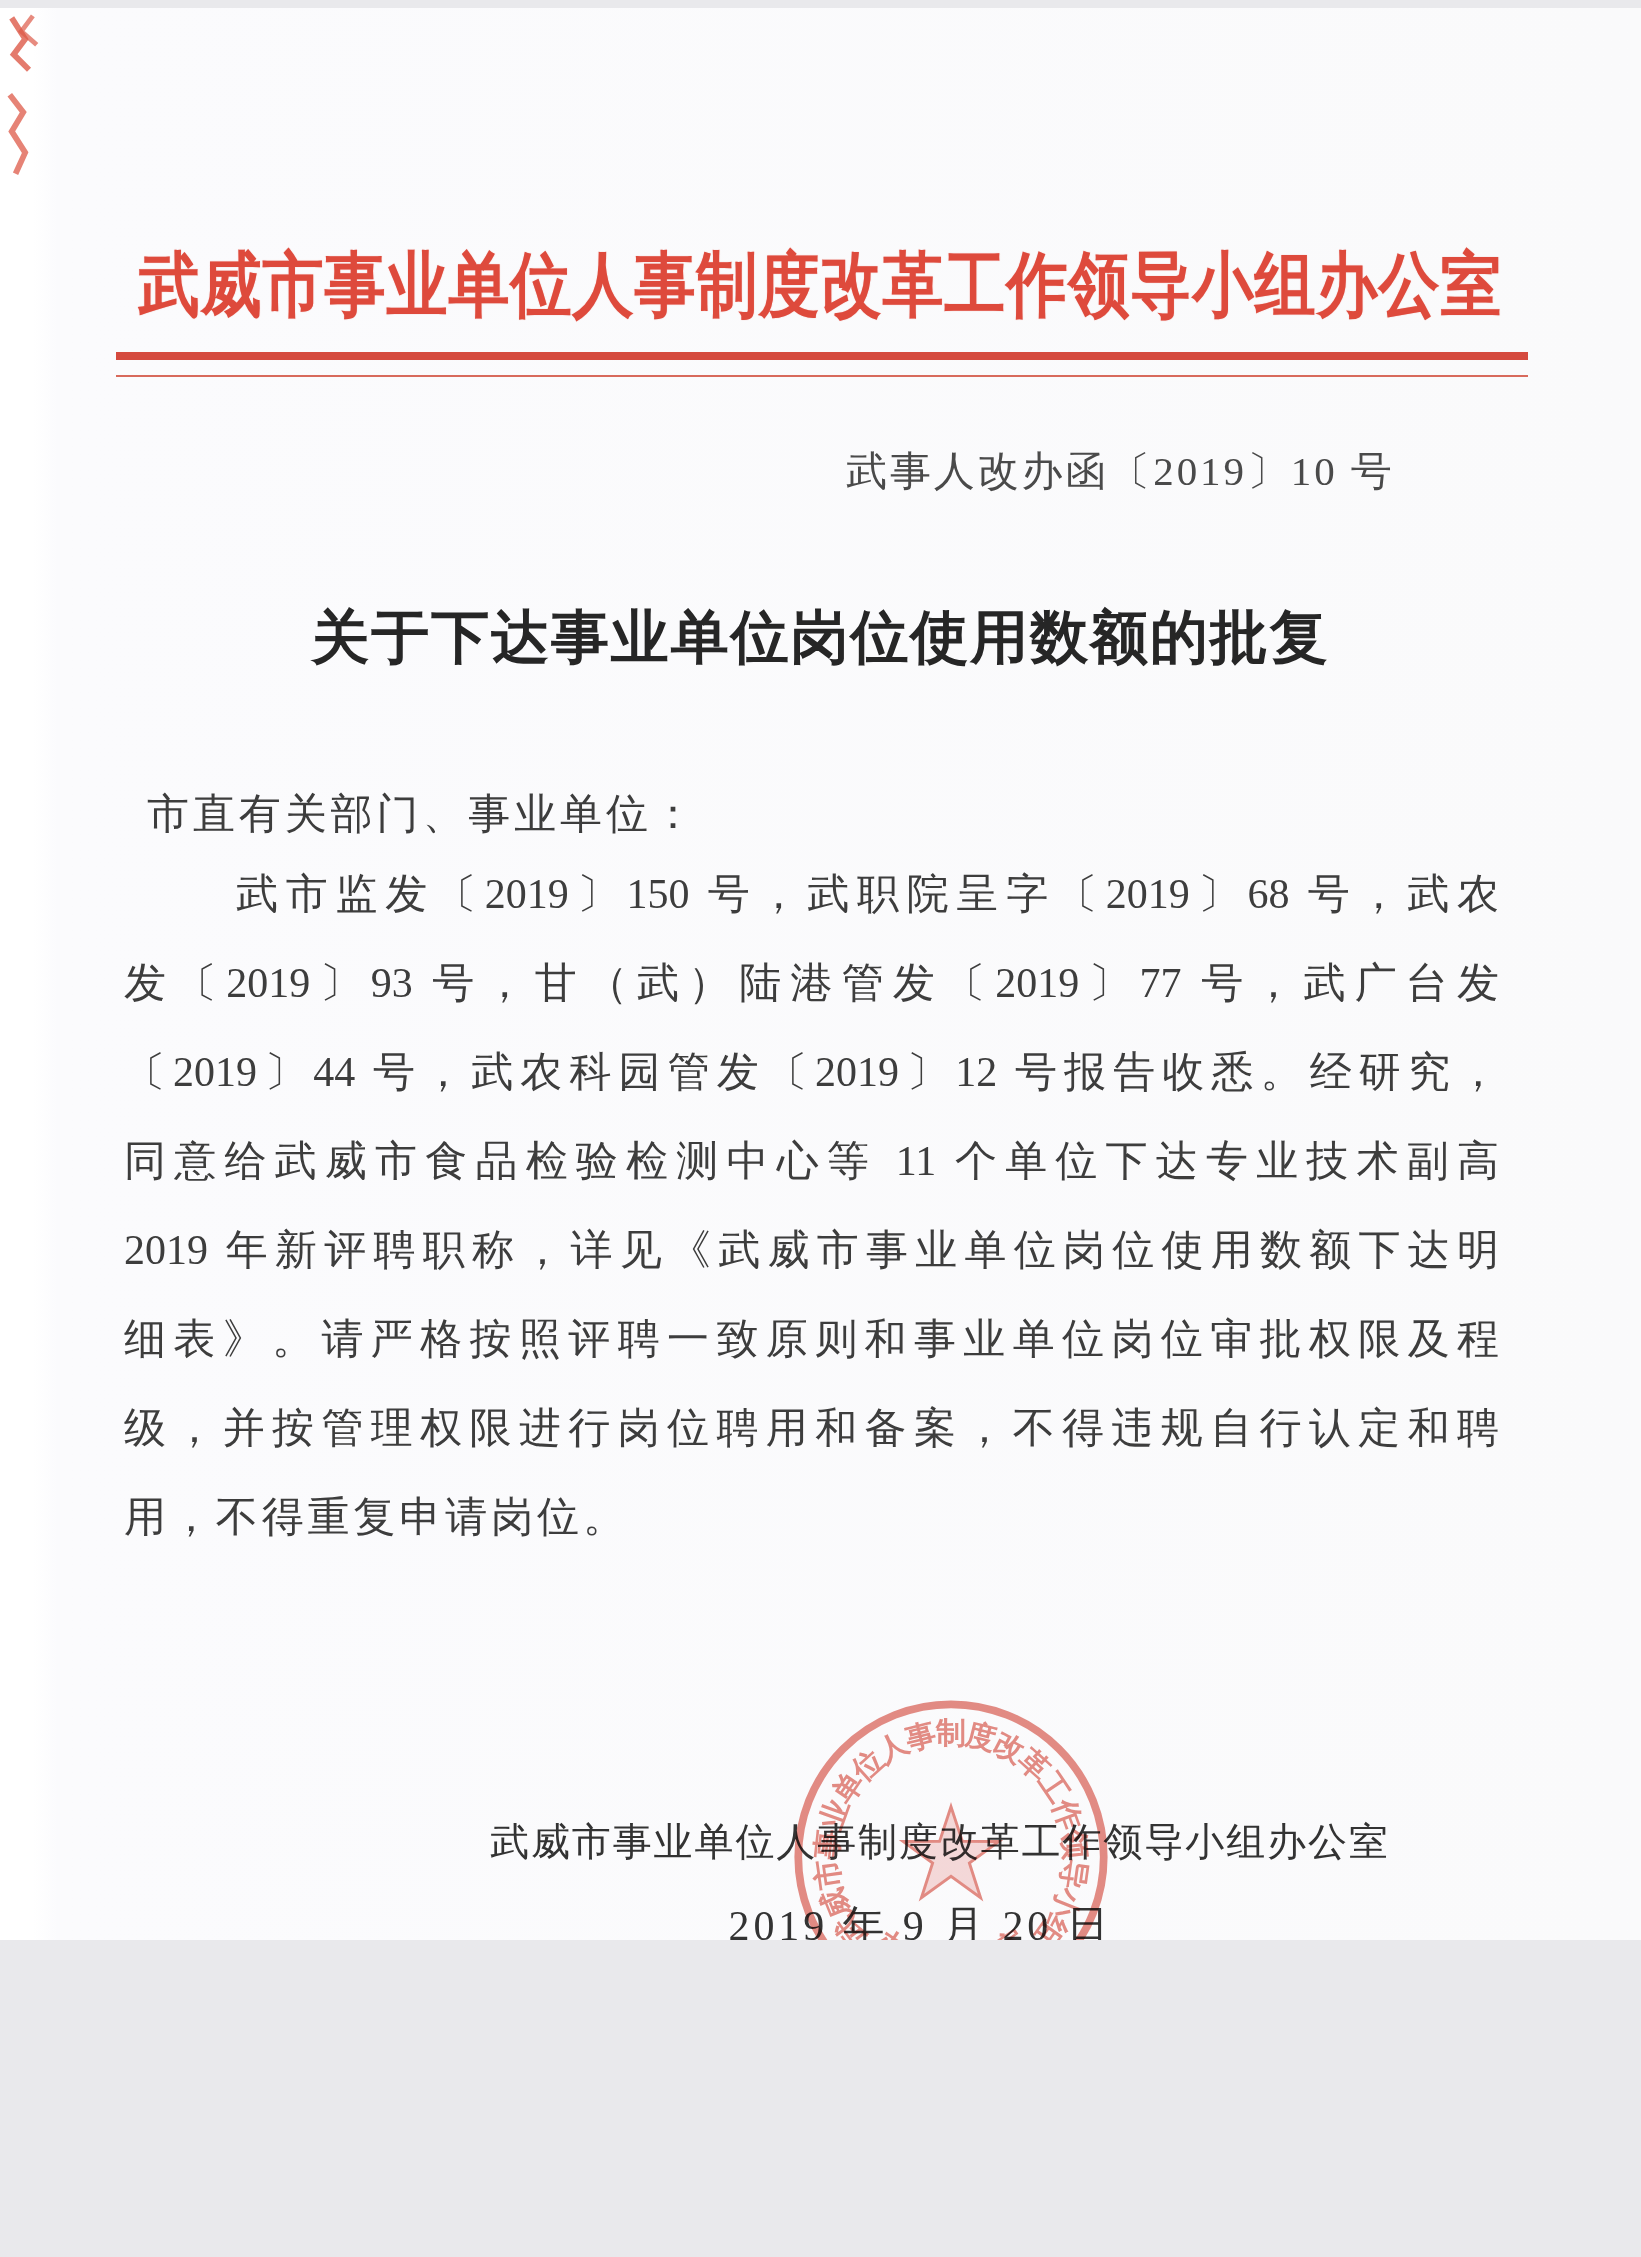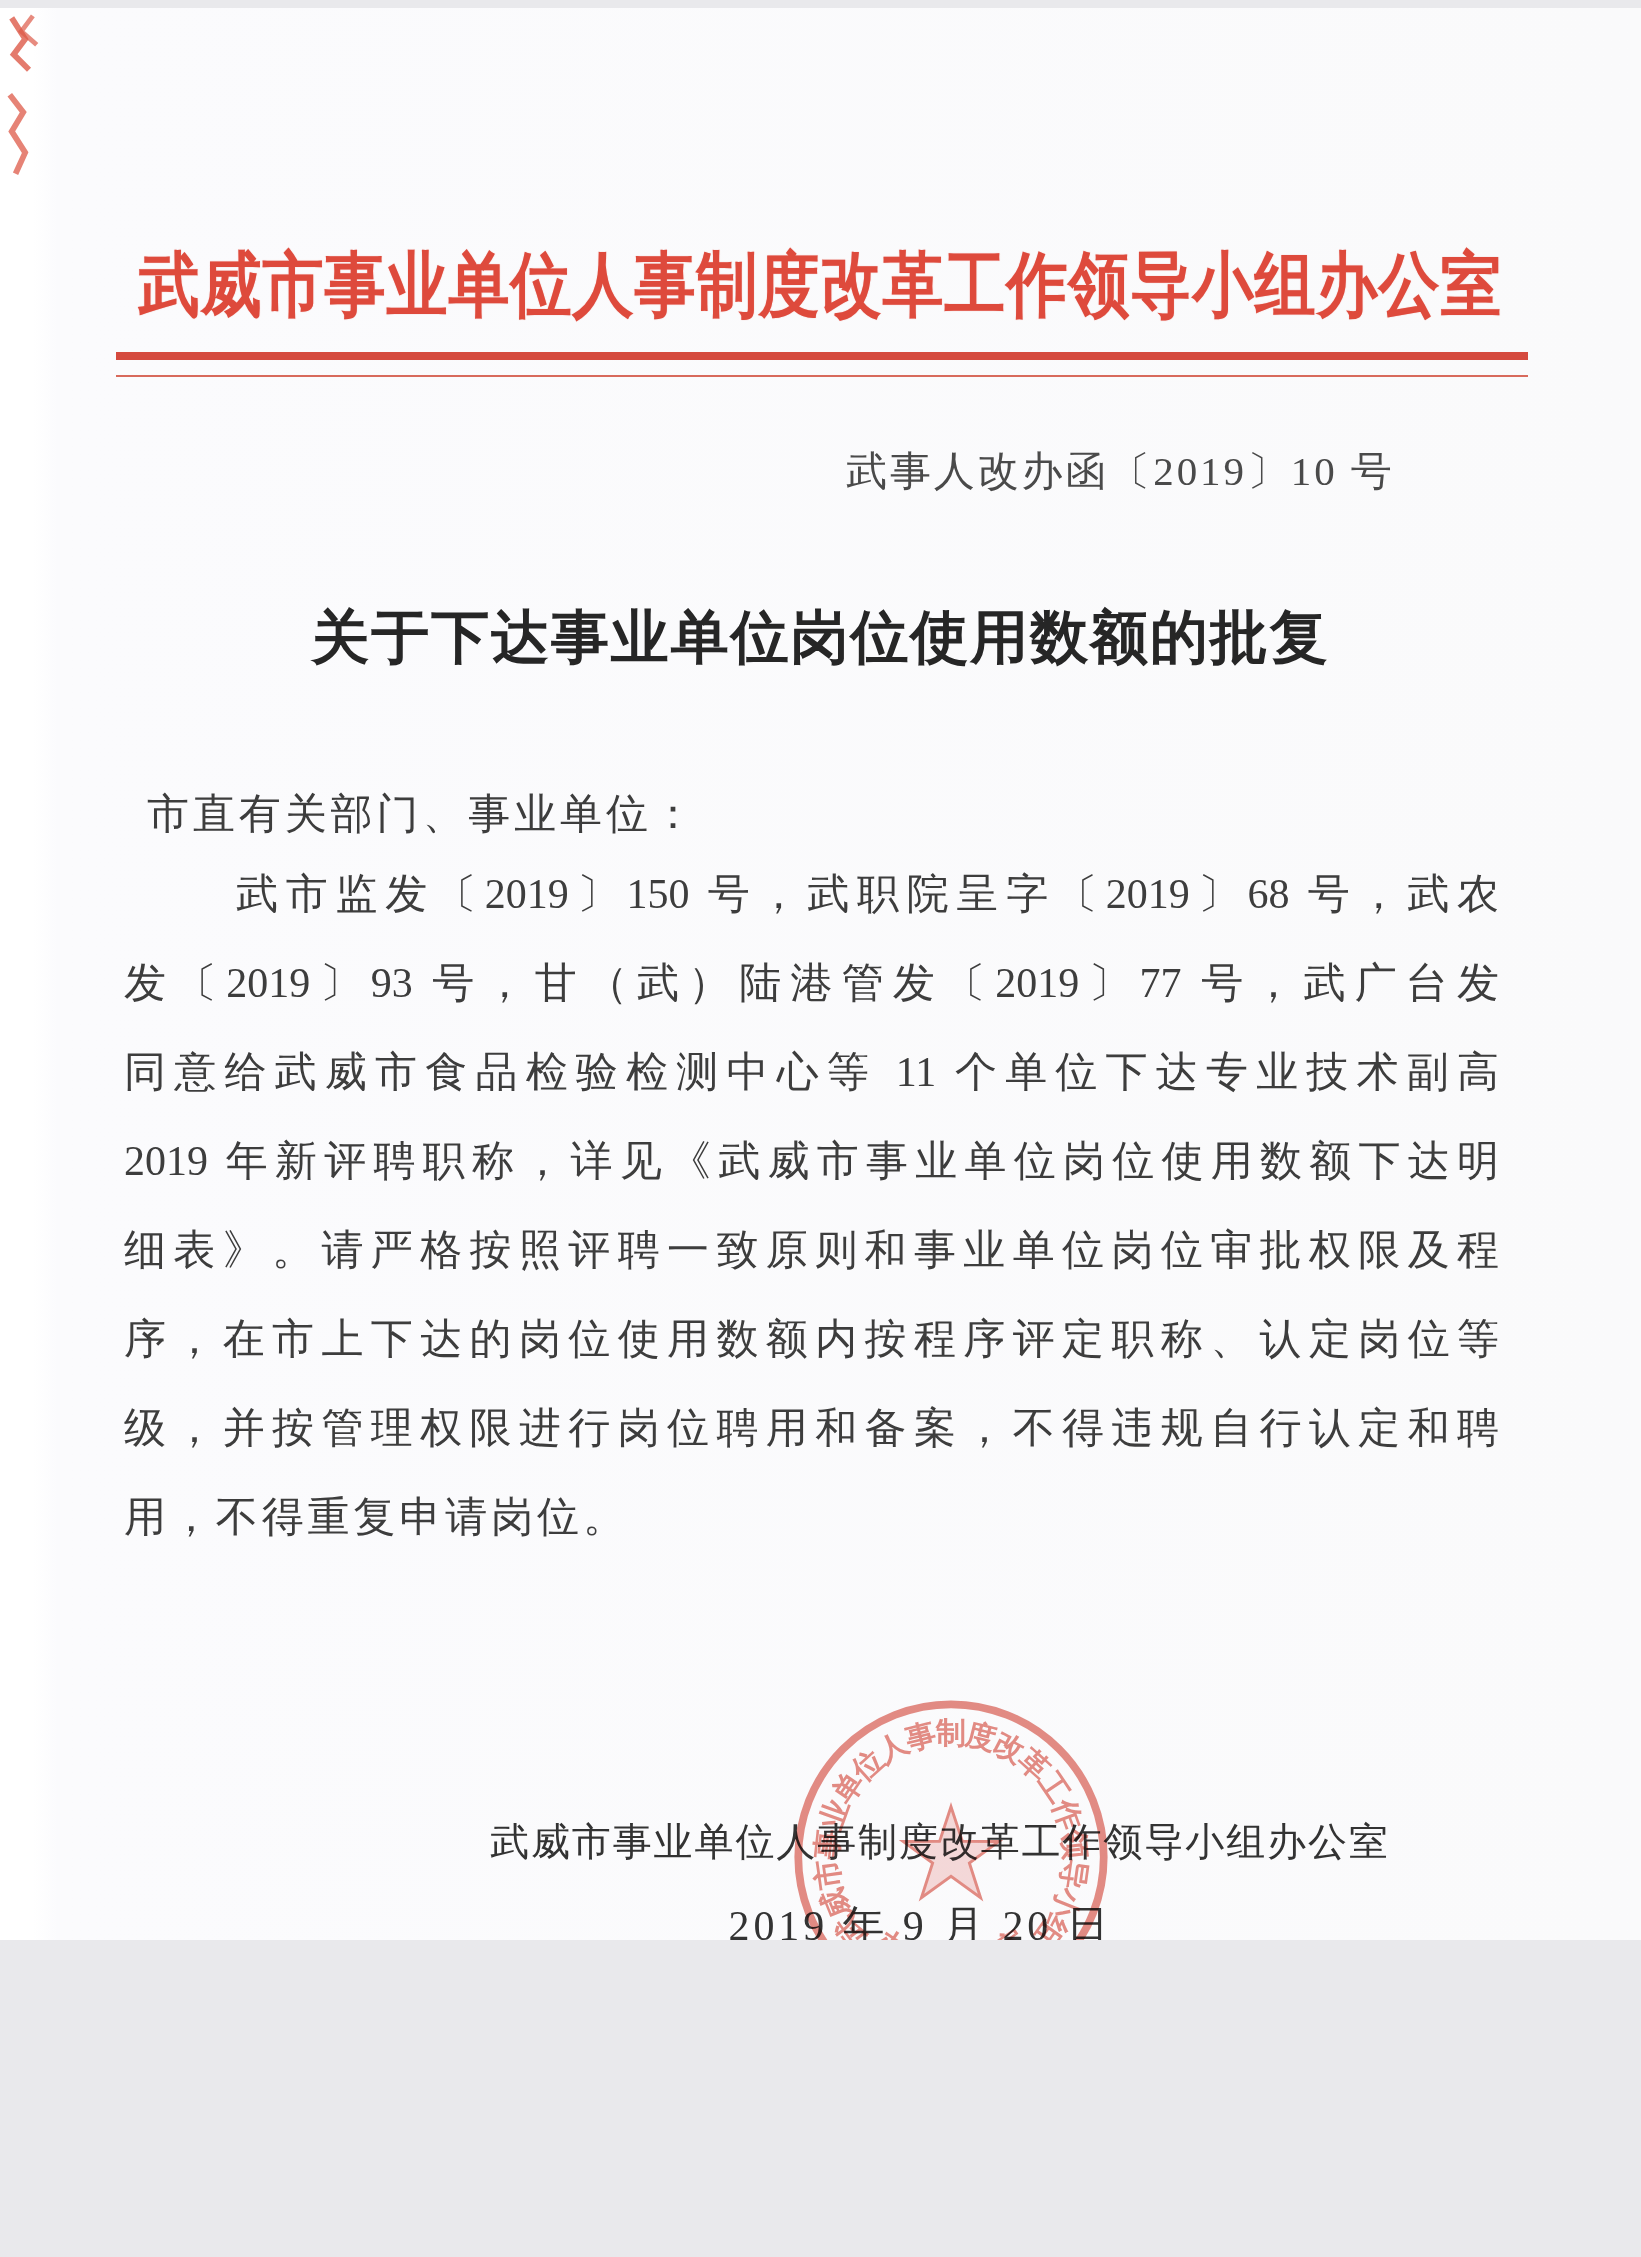--- a/index.html
+++ b/index.html
@@ -111,24 +111,24 @@
 
   <div class="doc-number">武事人改办函〔2019〕10 号</div>
 
   <div class="doc-title">关于下达事业单位岗位使用数额的批复</div>
 
   <div class="salutation">市直有关部门、事业单位：</div>
 
   <div class="body-block">
     <div class="body-line indent">武市监发〔2019〕150 号，武职院呈字〔2019〕68 号，武农</div>
     <div class="body-line">发〔2019〕93 号，甘（武）陆港管发〔2019〕77 号，武广台发</div>
+    <div class="body-line">〔2019〕44 号，武农科园管发〔2019〕12 号报告收悉。经研究，</div>
     <div class="body-line">同意给武威市食品检验检测中心等 11 个单位下达专业技术副高</div>
     <div class="body-line">2019 年新评聘职称，详见《武威市事业单位岗位使用数额下达明</div>
     <div class="body-line">细表》。请严格按照评聘一致原则和事业单位岗位审批权限及程</div>
-    <div class="body-line">序，在市上下达的岗位使用数额内按程序评定职称、认定岗位等</div>
     <div class="body-line">级，并按管理权限进行岗位聘用和备案，不得违规自行认定和聘</div>
     <div class="body-line last">用，不得重复申请岗位。</div>
   </div>
 
   <div class="signature">武威市事业单位人事制度改革工作领导小组办公室</div>
   <div class="sign-date">2019 年 9 月 20 日</div>
 
   <svg class="stamp" viewBox="0 0 360 360">
     <circle cx="180" cy="180" r="158" fill="none" stroke="#d6473a" stroke-width="8"></circle>
     <polygon points="180,128 191.8,163.8 229.5,163.9 199,186.2 210.6,222.1 180,200 149.4,222.1 161,186.2 130.5,163.9 168.2,163.8" fill="rgba(214,71,58,0.30)" stroke="#d6473a" stroke-width="3"></polygon>

